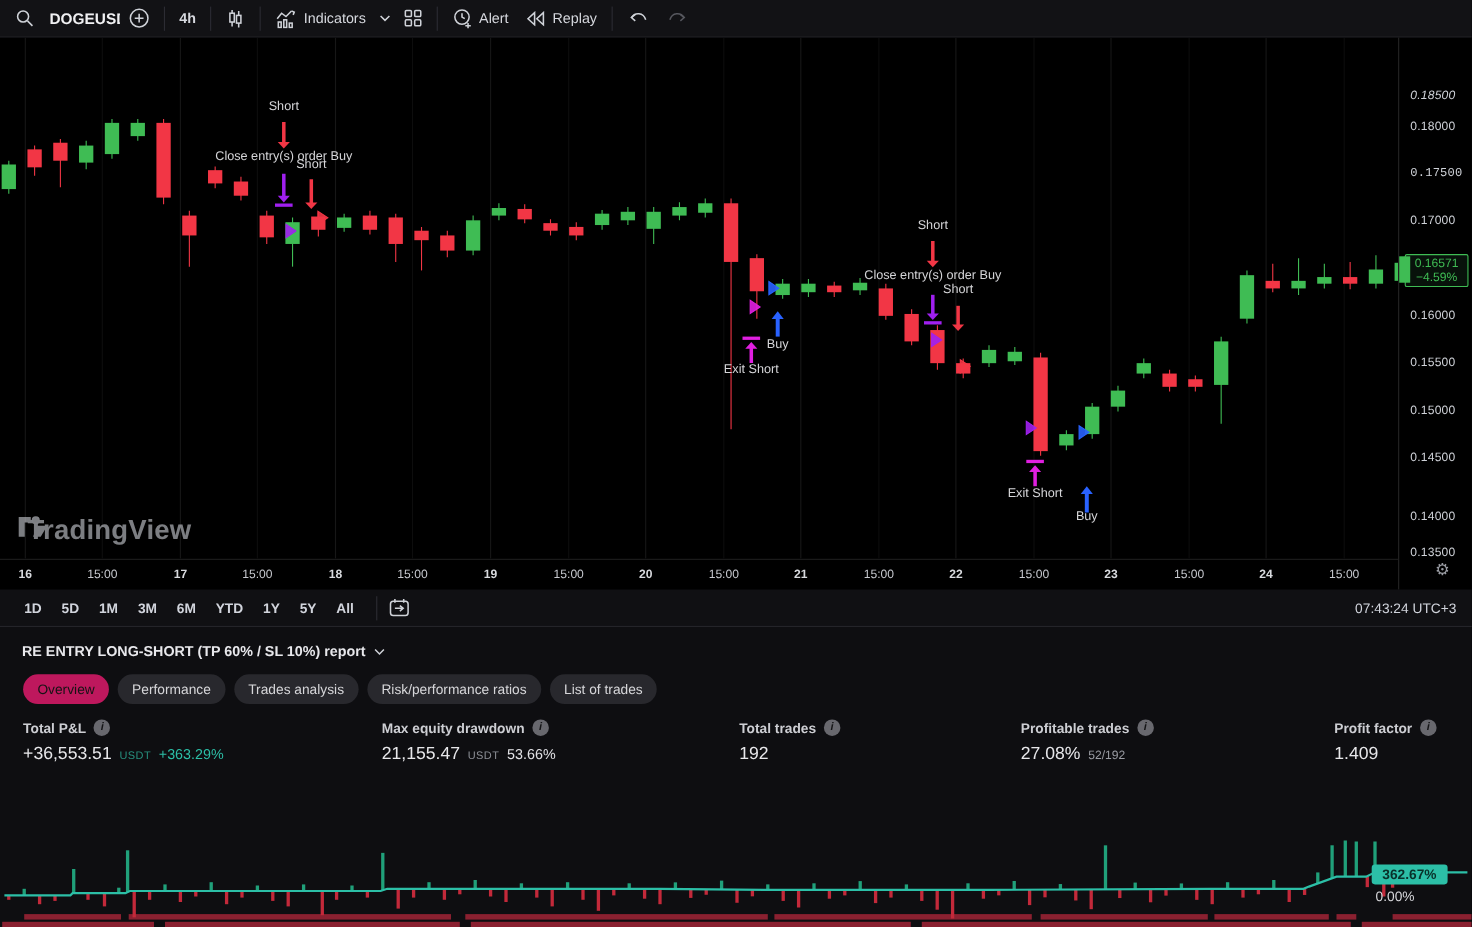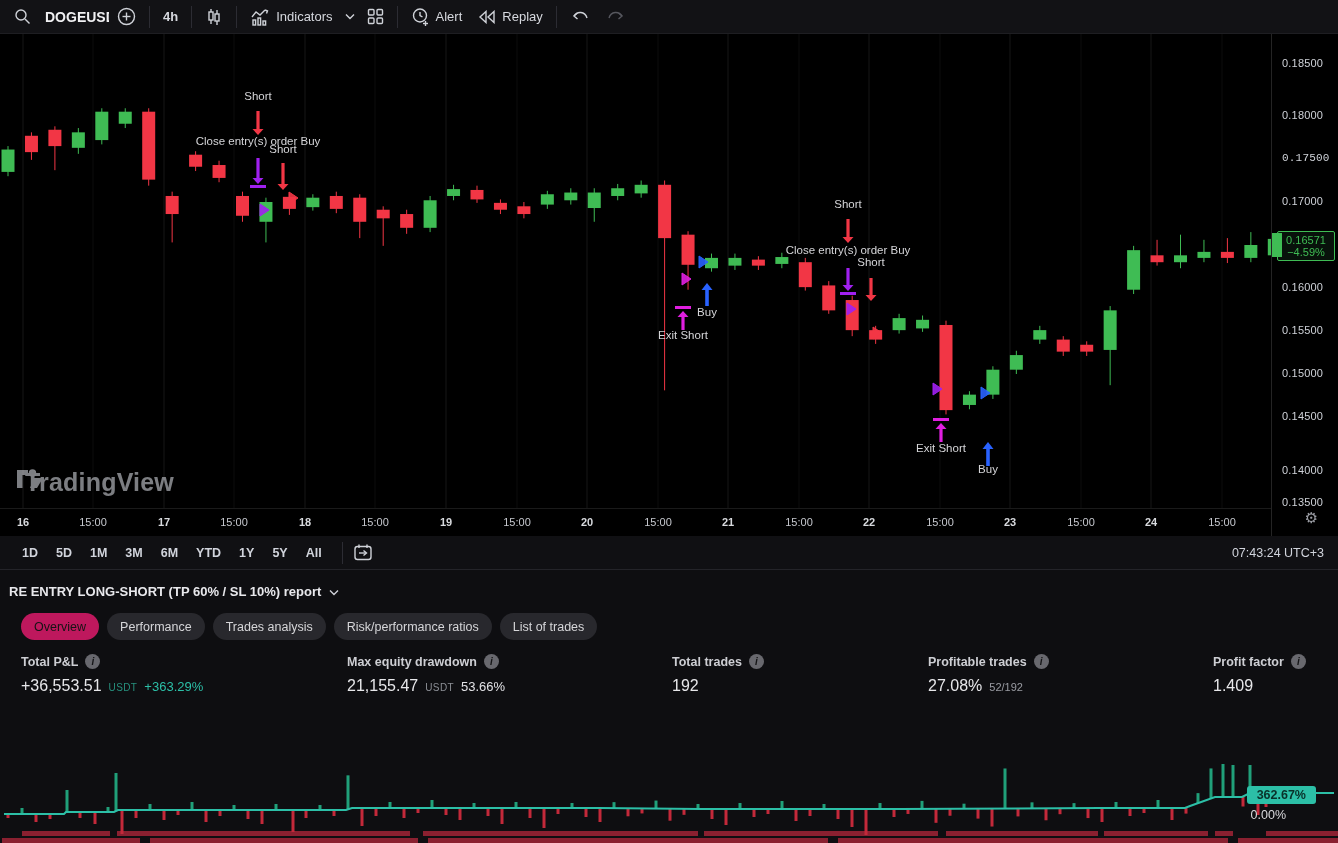--- a/index.html
+++ b/index.html
@@ -48,21 +48,21 @@
   .clock{margin-left:auto;font-size:12.5px;color:#d1d4dc;cursor:pointer}
 
   
   .panel{position:absolute;top:570px;left:0;right:0;bottom:0;background:#0e0e11}
   .phead{height:42px;display:flex;align-items:center;padding:0 14px;border-bottom:1px solid #1e1e23}
   .ptab{padding:8px 15px;margin-right:8px;font-size:13px;border-radius:10px;color:#d1d4dc;cursor:pointer}
   .ptab.active{background:#2b2b31;color:#ececef}
   .winctl{margin-left:auto;display:flex;align-items:center;gap:24px;padding-right:10px}
   .winctl .ico{cursor:pointer}
 
-  .reportrow{display:flex;align-items:center;gap:8px;padding:14px 9px 4px;cursor:pointer}
+  .reportrow{display:flex;align-items:center;gap:8px;padding:14px 20px 4px;cursor:pointer}
   .reporttitle{font-size:13px;font-weight:700;color:#e8e8ec}
   .chev{margin-top:2px}
 
   .pills{display:flex;gap:8px;padding:10px 21px 6px}
   .pill{height:27px;display:flex;align-items:center;padding:0 13px;border-radius:14px;
     background:#28282d;color:#d6d6d9;font-size:12.5px;cursor:pointer}
   .pill.active{background:#be185d;color:#141414;font-weight:400}
 
   .stats{position:relative;height:64px;margin-top:8px}
   .stat{position:absolute;top:0}
@@ -519,21 +519,21 @@
           <path d="M1 2 h11 v5 h-5.5 v13 h-5.5 z" fill="#c9cbd2" stroke="none"></path>
           <circle cx="16.5" cy="5" r="3" fill="#c9cbd2"></circle>
           <path d="M18 10 h9 l-6 10 h-7 z" fill="#c9cbd2" stroke="none"></path>
         </svg>
     </span>
     <span class="wordmark">TradingView</span>
   </div>
 </div>
 
 <div class="paxis" id="paxis">
-    <div class="plabel" style="top: 23px;">0.18500</div>
+    <div class="plabel" style="top: 47px; font-style: italic;">0.18500</div>
     <div class="plabel" style="top: 75px;">0.18000</div>
     <div class="plabel" style="top: 118px; font-family: Liberation Mono, monospace;">0.17500</div>
     <div class="plabel" style="top: 161px;">0.17000</div>
     <div class="plabel" style="top: 247px;">0.16000</div>
     <div class="plabel" style="top: 290px;">0.15500</div>
     <div class="plabel" style="top: 333px;">0.15000</div>
     <div class="plabel" style="top: 376px;">0.14500</div>
     <div class="plabel" style="top: 430px;">0.14000</div>
     <div class="plabel" style="top: 462px;">0.13500</div>
     <div class="pbadge" style="top: 197px;">

